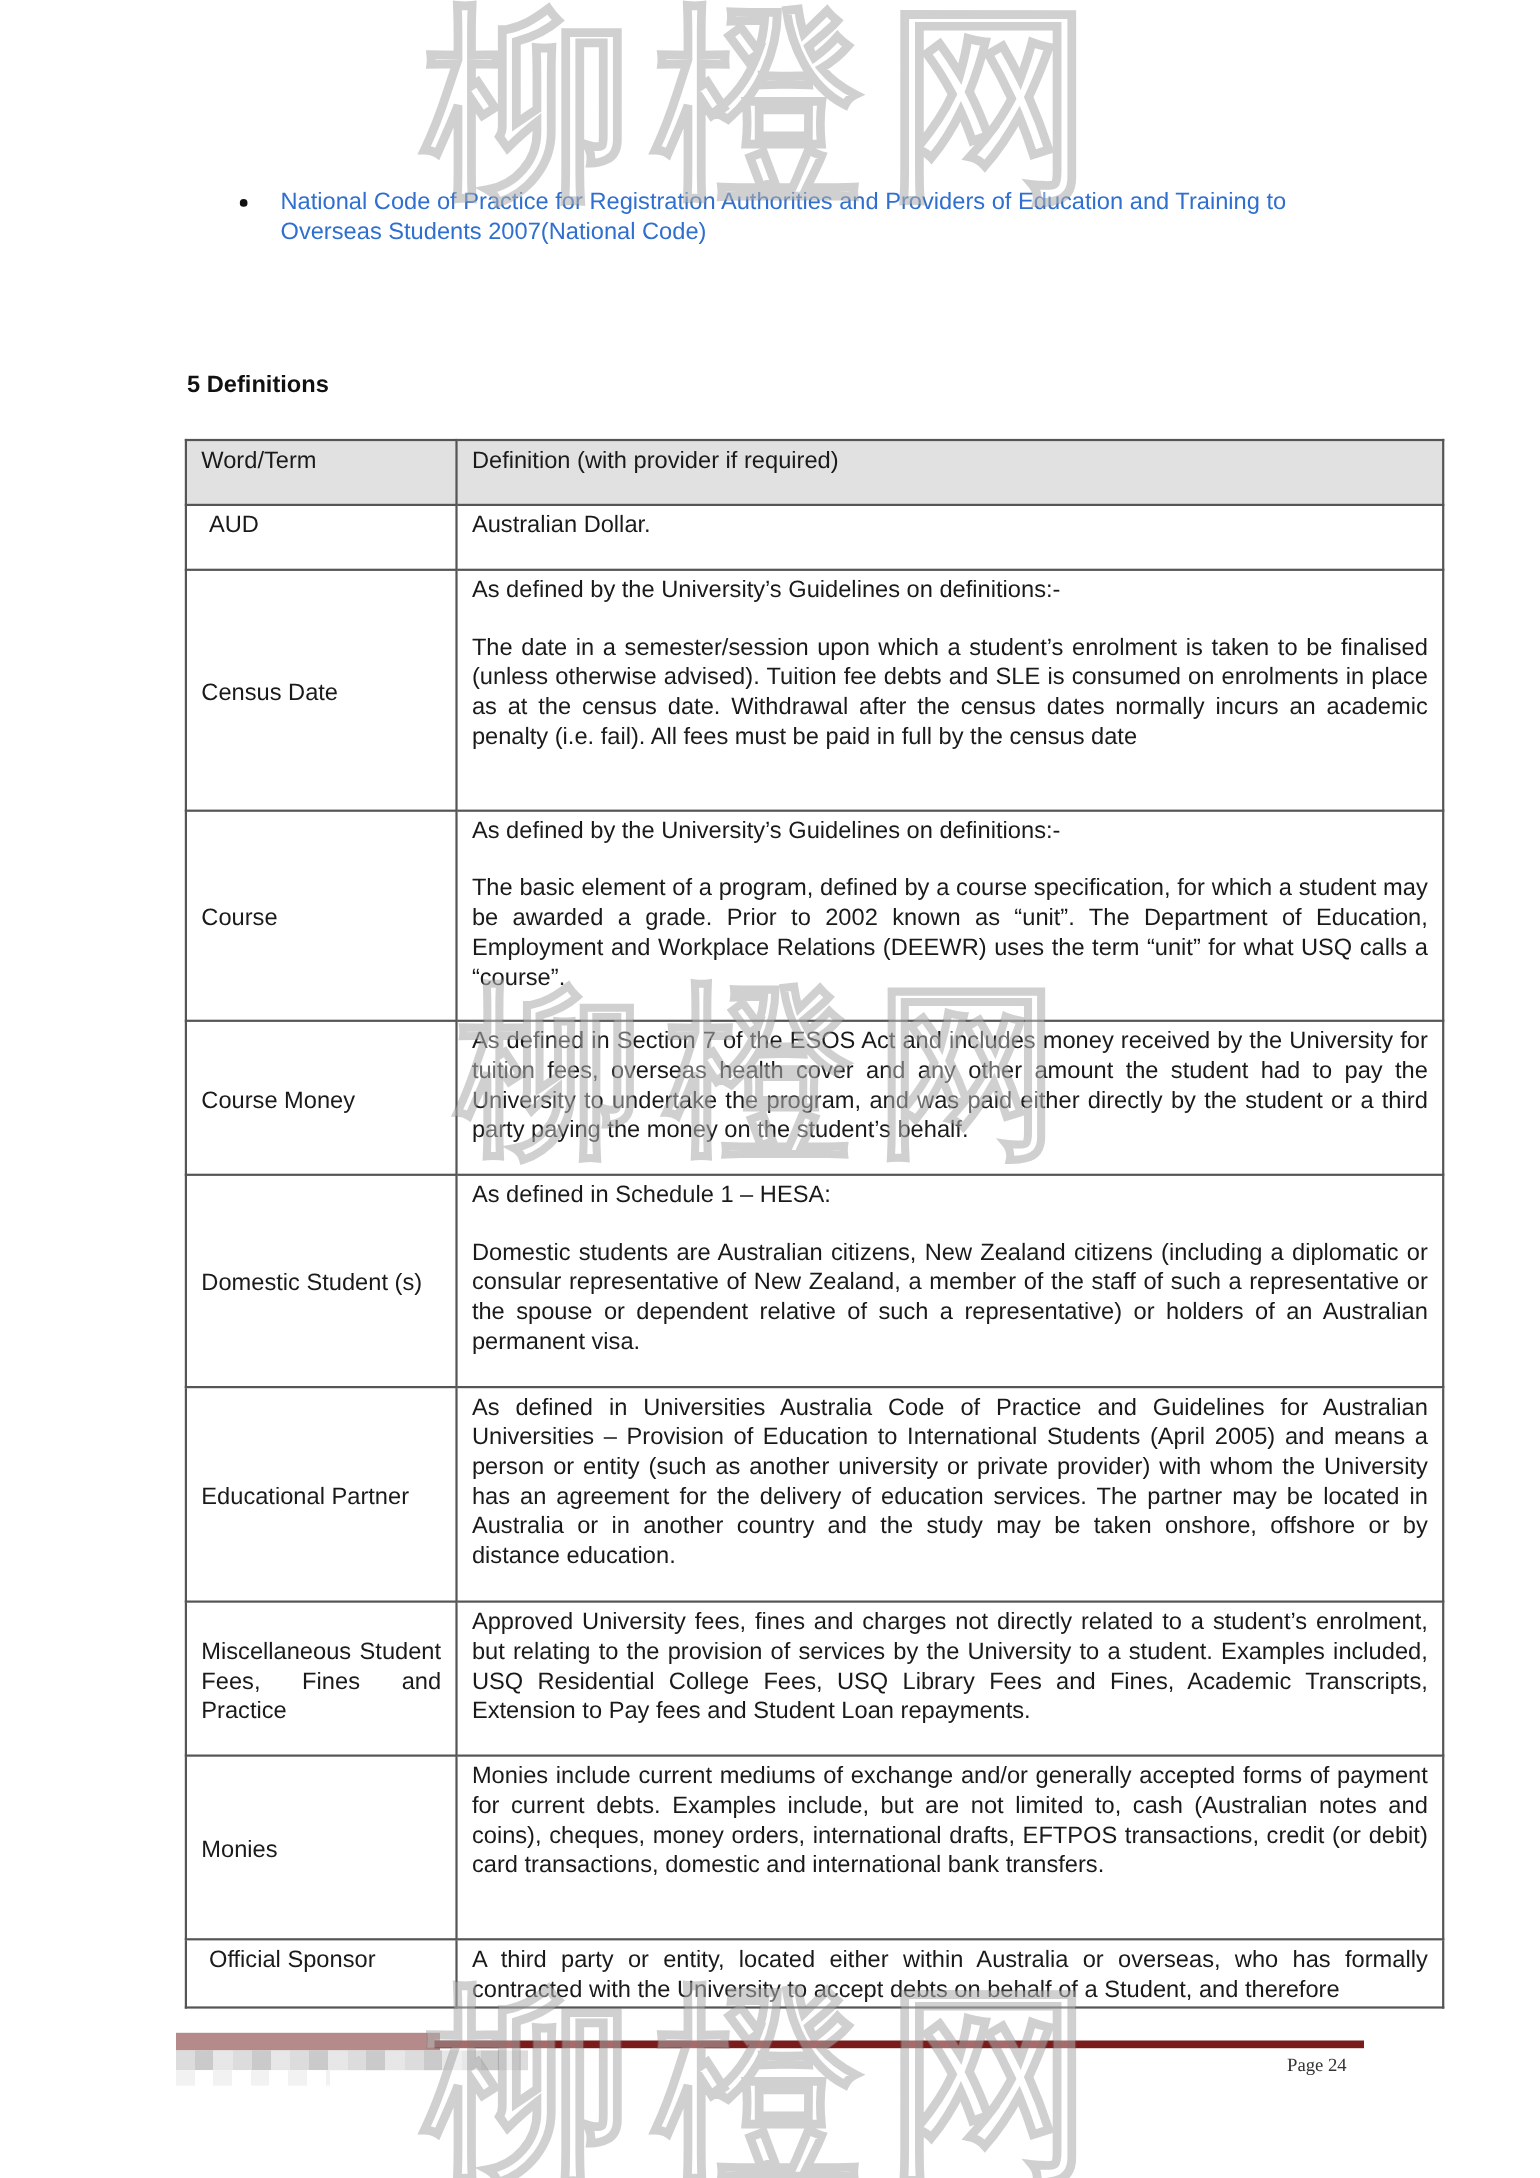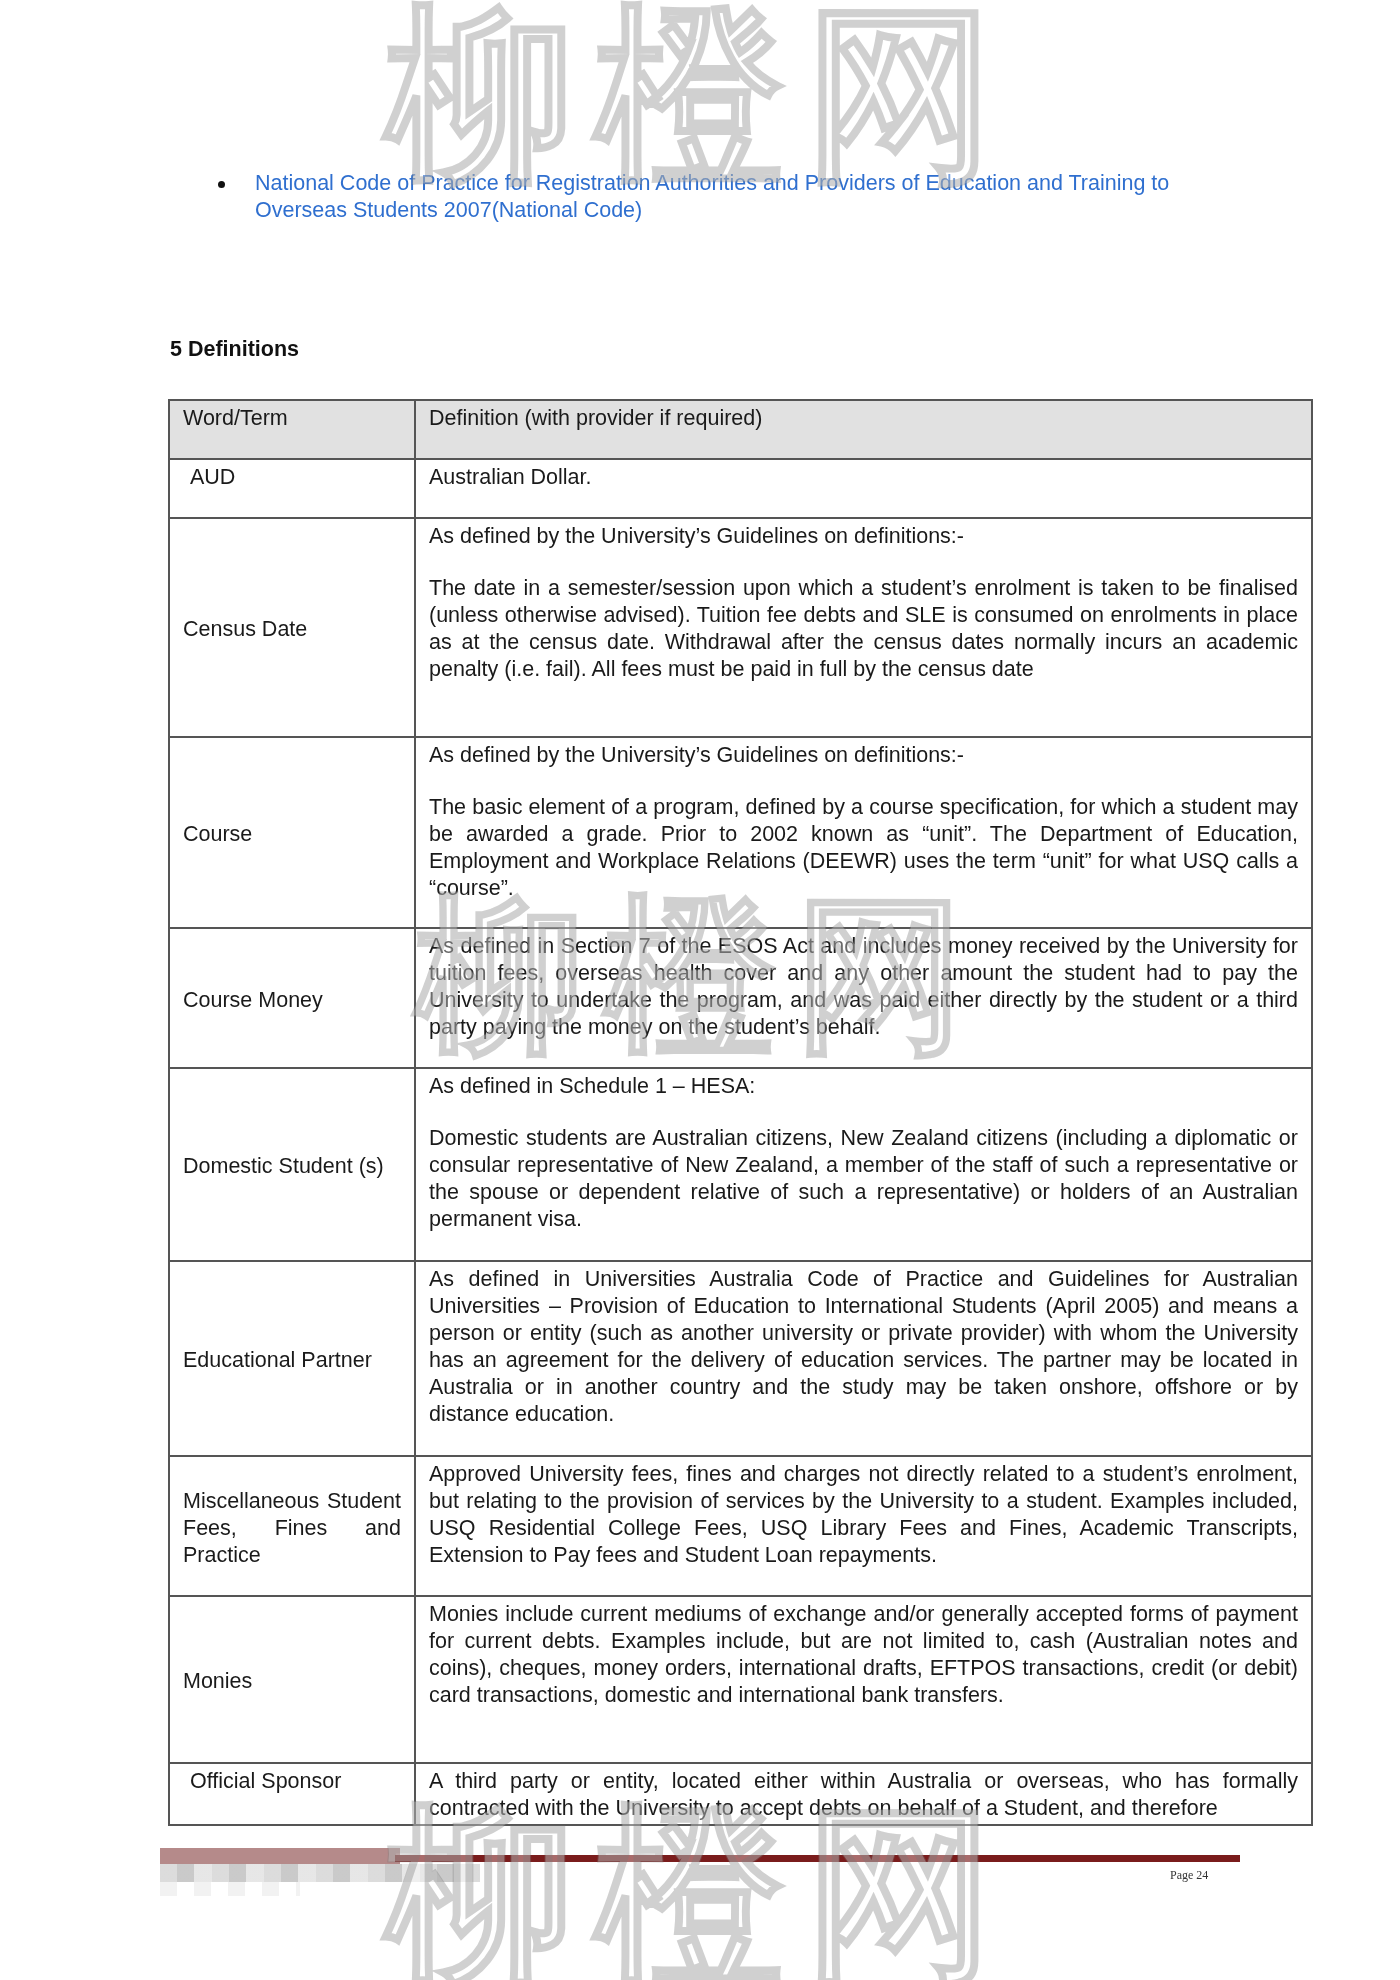--- a/index.html
+++ b/index.html
@@ -80,21 +80,21 @@
     position: absolute; left: 160px; top: 24px; width: 320px; height: 18px;
     background: repeating-linear-gradient(90deg, #d8d8d8 0 17px, #c4c4c4 17px 34px, #e4e4e4 34px 52px);
     opacity: 0.9;
   }
   .footer-blur2 {
     position: absolute; left: 160px; top: 42px; width: 140px; height: 14px;
     background: repeating-linear-gradient(90deg, #f2f2f2 0 17px, #ffffff 17px 34px);
   }
   .page-number {
     position: absolute; left: 1170px; top: 28px;
-    font-family: "Liberation Serif", serif; font-size: 12px; color: #333;
+    font-family: "Liberation Serif", serif; font-size: 17px; color: #333;
   }
 </style>
 </head>
 <body>
 
 <div class="watermark wm-top">柳橙网</div>
 <div class="watermark wm-mid">柳橙网</div>
 <div class="watermark wm-bottom">柳橙网</div>
 
 <div class="bullets">

